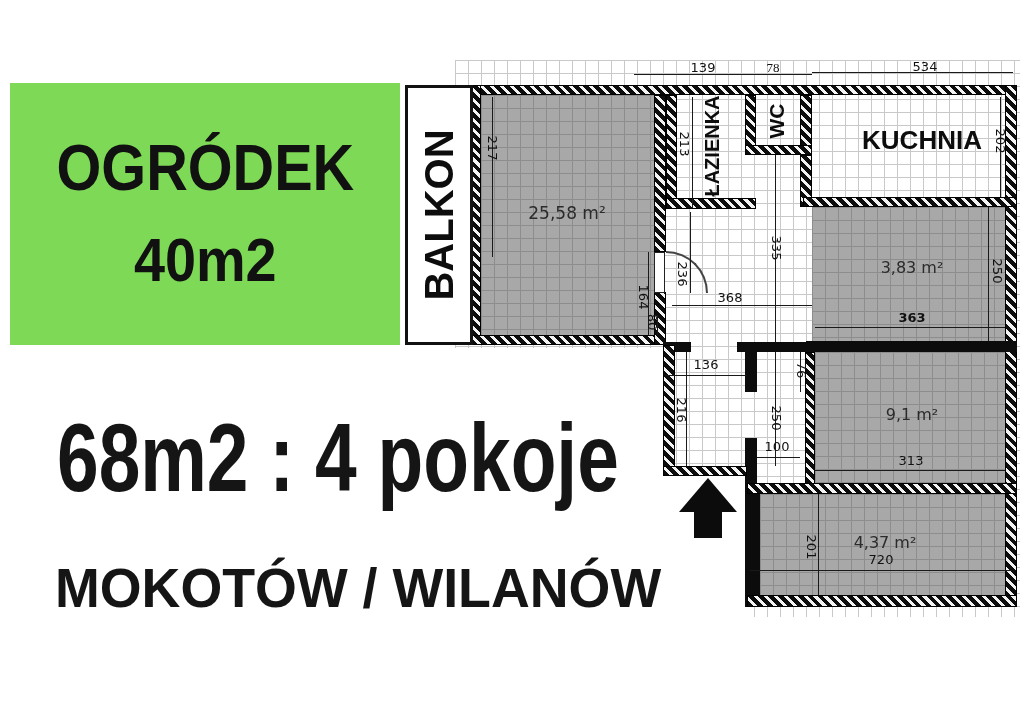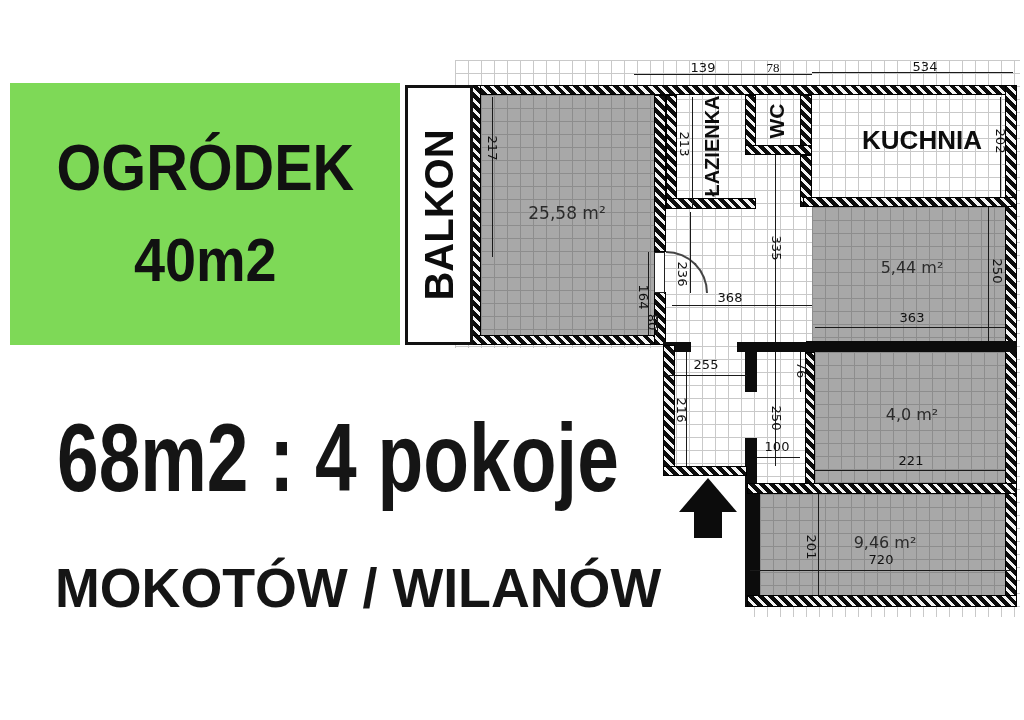--- a/index.html
+++ b/index.html
@@ -99,23 +99,23 @@
   <div class="doorarc"></div>
 
   <div class="balkon"></div>
   <div class="rname rnamev" style="left:439px;top:215px;font-size:40px;">BALKON</div>
 
   <div class="rname rnamev" style="left:712px;top:146px;font-size:20px;">ŁAZIENKA</div>
   <div class="rname rnamev" style="left:777px;top:121px;font-size:21px;">WC</div>
   <div class="rname" style="left:922px;top:140px;font-size:26px;">KUCHNIA</div>
 
   <div class="rarea" style="left:567px;top:213px;">25,58 m²</div>
-  <div class="rarea" style="left:912px;top:267px;font-size:16px;">5,44 m²</div>
-  <div class="rarea" style="left:912px;top:414px;font-size:16px;">4,0 m²</div>
-  <div class="rarea" style="left:885px;top:542px;font-size:16px;">9,46 m²</div>
+  <div class="rarea" style="left:912px;top:267px;font-size:16px;">3,83 m²</div>
+  <div class="rarea" style="left:912px;top:414px;font-size:16px;">9,1 m²</div>
+  <div class="rarea" style="left:885px;top:542px;font-size:16px;">4,37 m²</div>
 
   <div class="dline" style="left:634px;top:74px;width:122px;height:1px;"></div>
   <div class="dline" style="left:756px;top:74px;width:56px;height:1px;"></div>
   <div class="dline" style="left:812px;top:72px;width:201px;height:1px;"></div>
   <div class="dline" style="left:492px;top:97px;width:1px;height:160px;"></div>
   <div class="dline" style="left:692px;top:97px;width:1px;height:111px;"></div>
   <div class="dline" style="left:1000px;top:97px;width:1px;height:100px;"></div>
   <div class="dline" style="left:690px;top:212px;width:1px;height:81px;"></div>
   <div class="dline" style="left:775px;top:155px;width:1px;height:187px;"></div>
   <div class="dline" style="left:672px;top:305px;width:140px;height:1px;"></div>
@@ -136,28 +136,28 @@
   <div class="dl" style="left:773px;top:68px;font-family:Liberation Serif, serif;">78</div>
   <div class="dl" style="left:925px;top:66px;">534</div>
   <div class="dl dlv" style="left:492px;top:148px;">217</div>
   <div class="dl dlv" style="left:684px;top:144px;">213</div>
   <div class="dl dlv" style="left:1000px;top:141px;">202</div>
   <div class="dl dlv" style="left:682px;top:274px;">236</div>
   <div class="dl dlv" style="left:776px;top:248px;">335</div>
   <div class="dl" style="left:730px;top:297px;">368</div>
   <div class="dl dlv" style="left:643px;top:297px;">164</div>
   <div class="dl dlv" style="left:652px;top:322px;">80</div>
-  <div class="dl" style="left:912px;top:317px;">363</div>
+  <div class="dl" style="left:912px;top:317px;font-weight:bold;">363</div>
   <div class="dl dlv" style="left:997px;top:271px;">250</div>
-  <div class="dl" style="left:706px;top:364px;">255</div>
+  <div class="dl" style="left:706px;top:364px;">136</div>
   <div class="dl dlv" style="left:801px;top:370px;">76</div>
   <div class="dl dlv" style="left:681px;top:410px;">216</div>
   <div class="dl dlv" style="left:776px;top:418px;">250</div>
   <div class="dl" style="left:777px;top:446px;">100</div>
-  <div class="dl" style="left:911px;top:460px;">221</div>
+  <div class="dl" style="left:911px;top:460px;">313</div>
   <div class="dl dlv" style="left:811px;top:547px;">201</div>
   <div class="dl" style="left:881px;top:559px;">720</div>
 
   <div class="arrowhead"></div>
   <div class="arrowstem"></div>
 
   <div class="garden">
     <div class="g1">OGRÓDEK</div>
     <div class="g2">40m2</div>
   </div>

